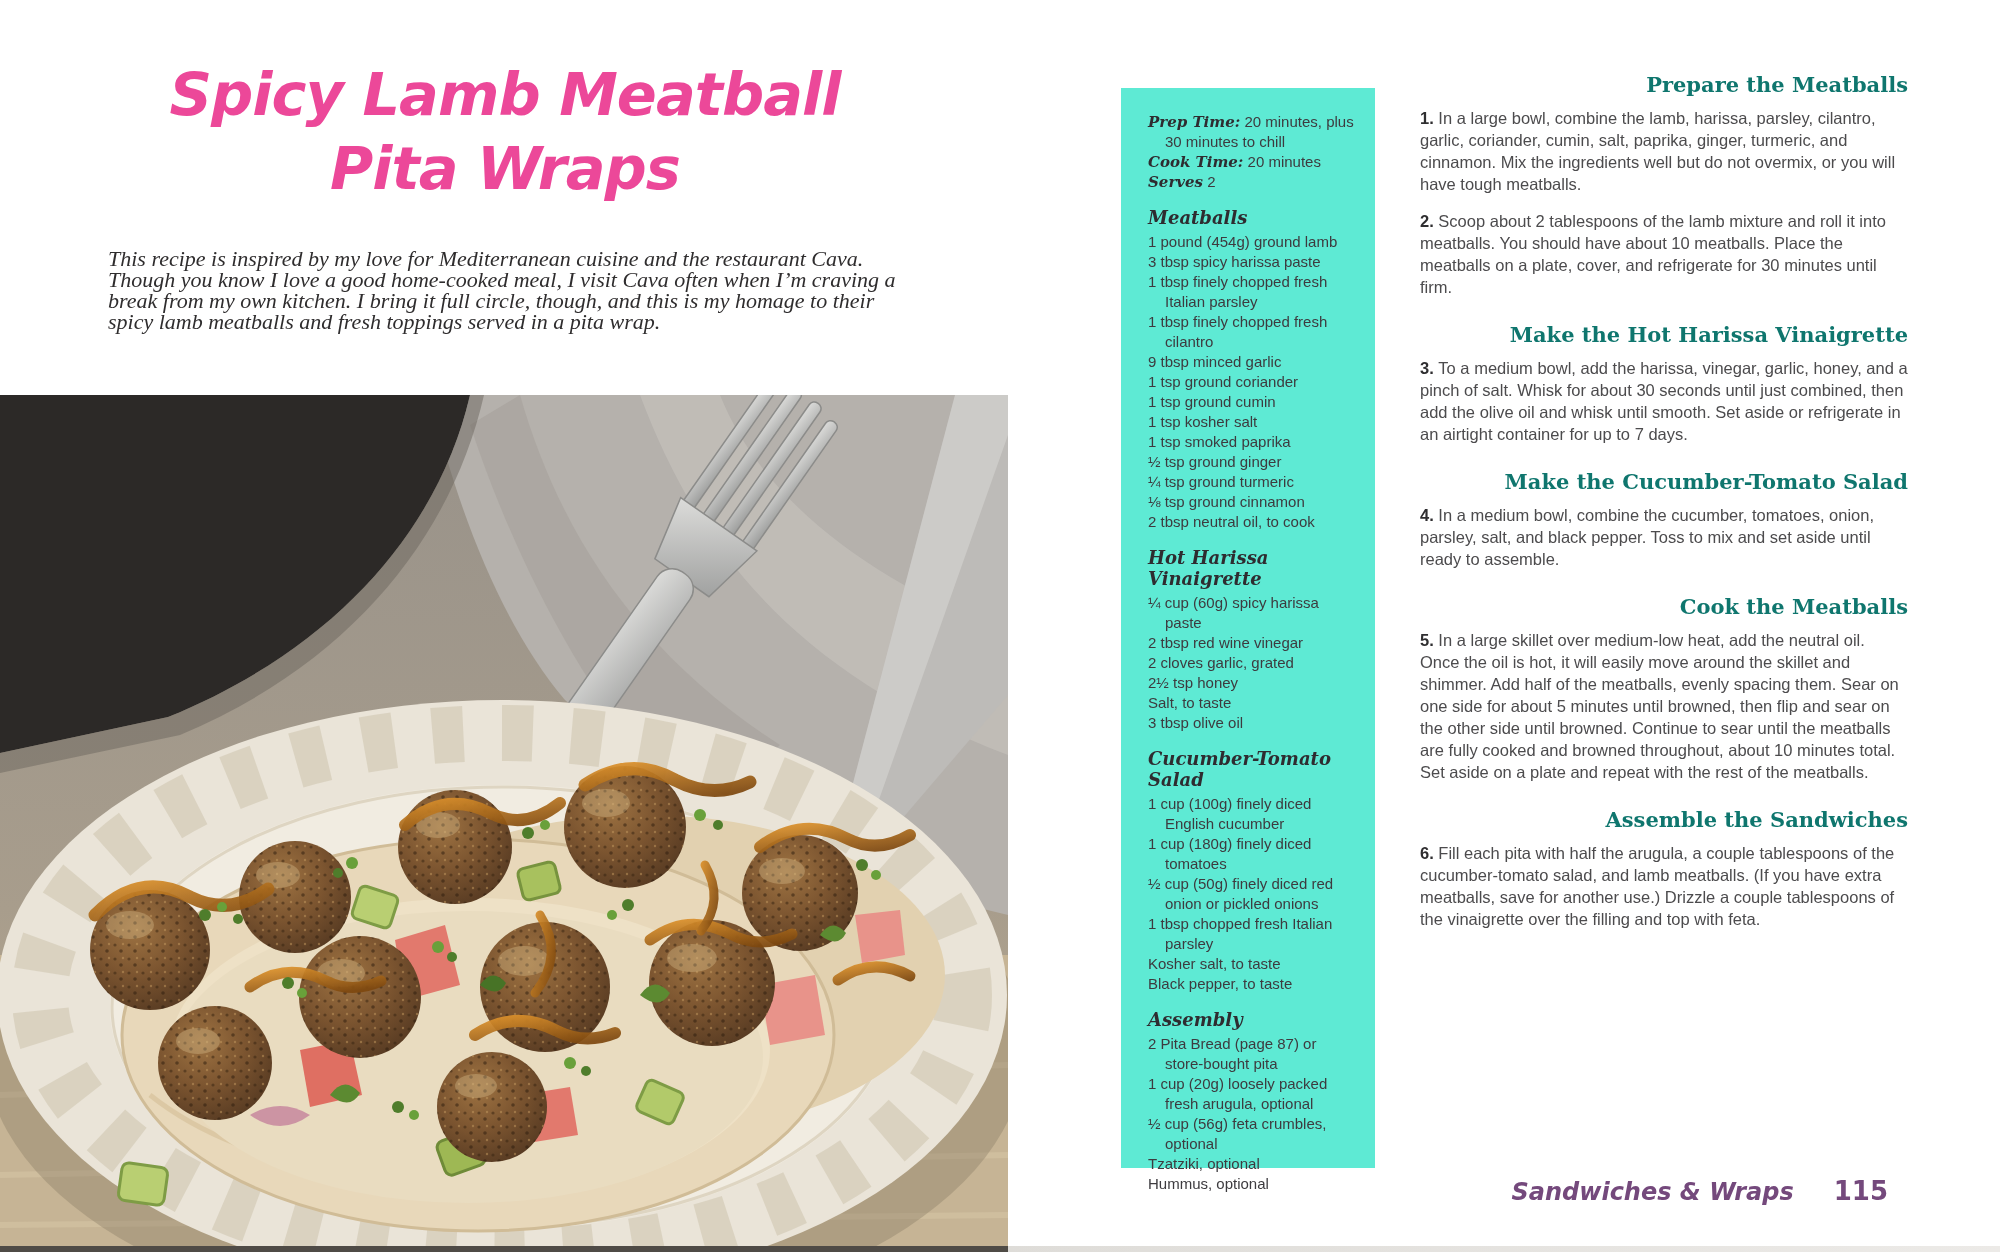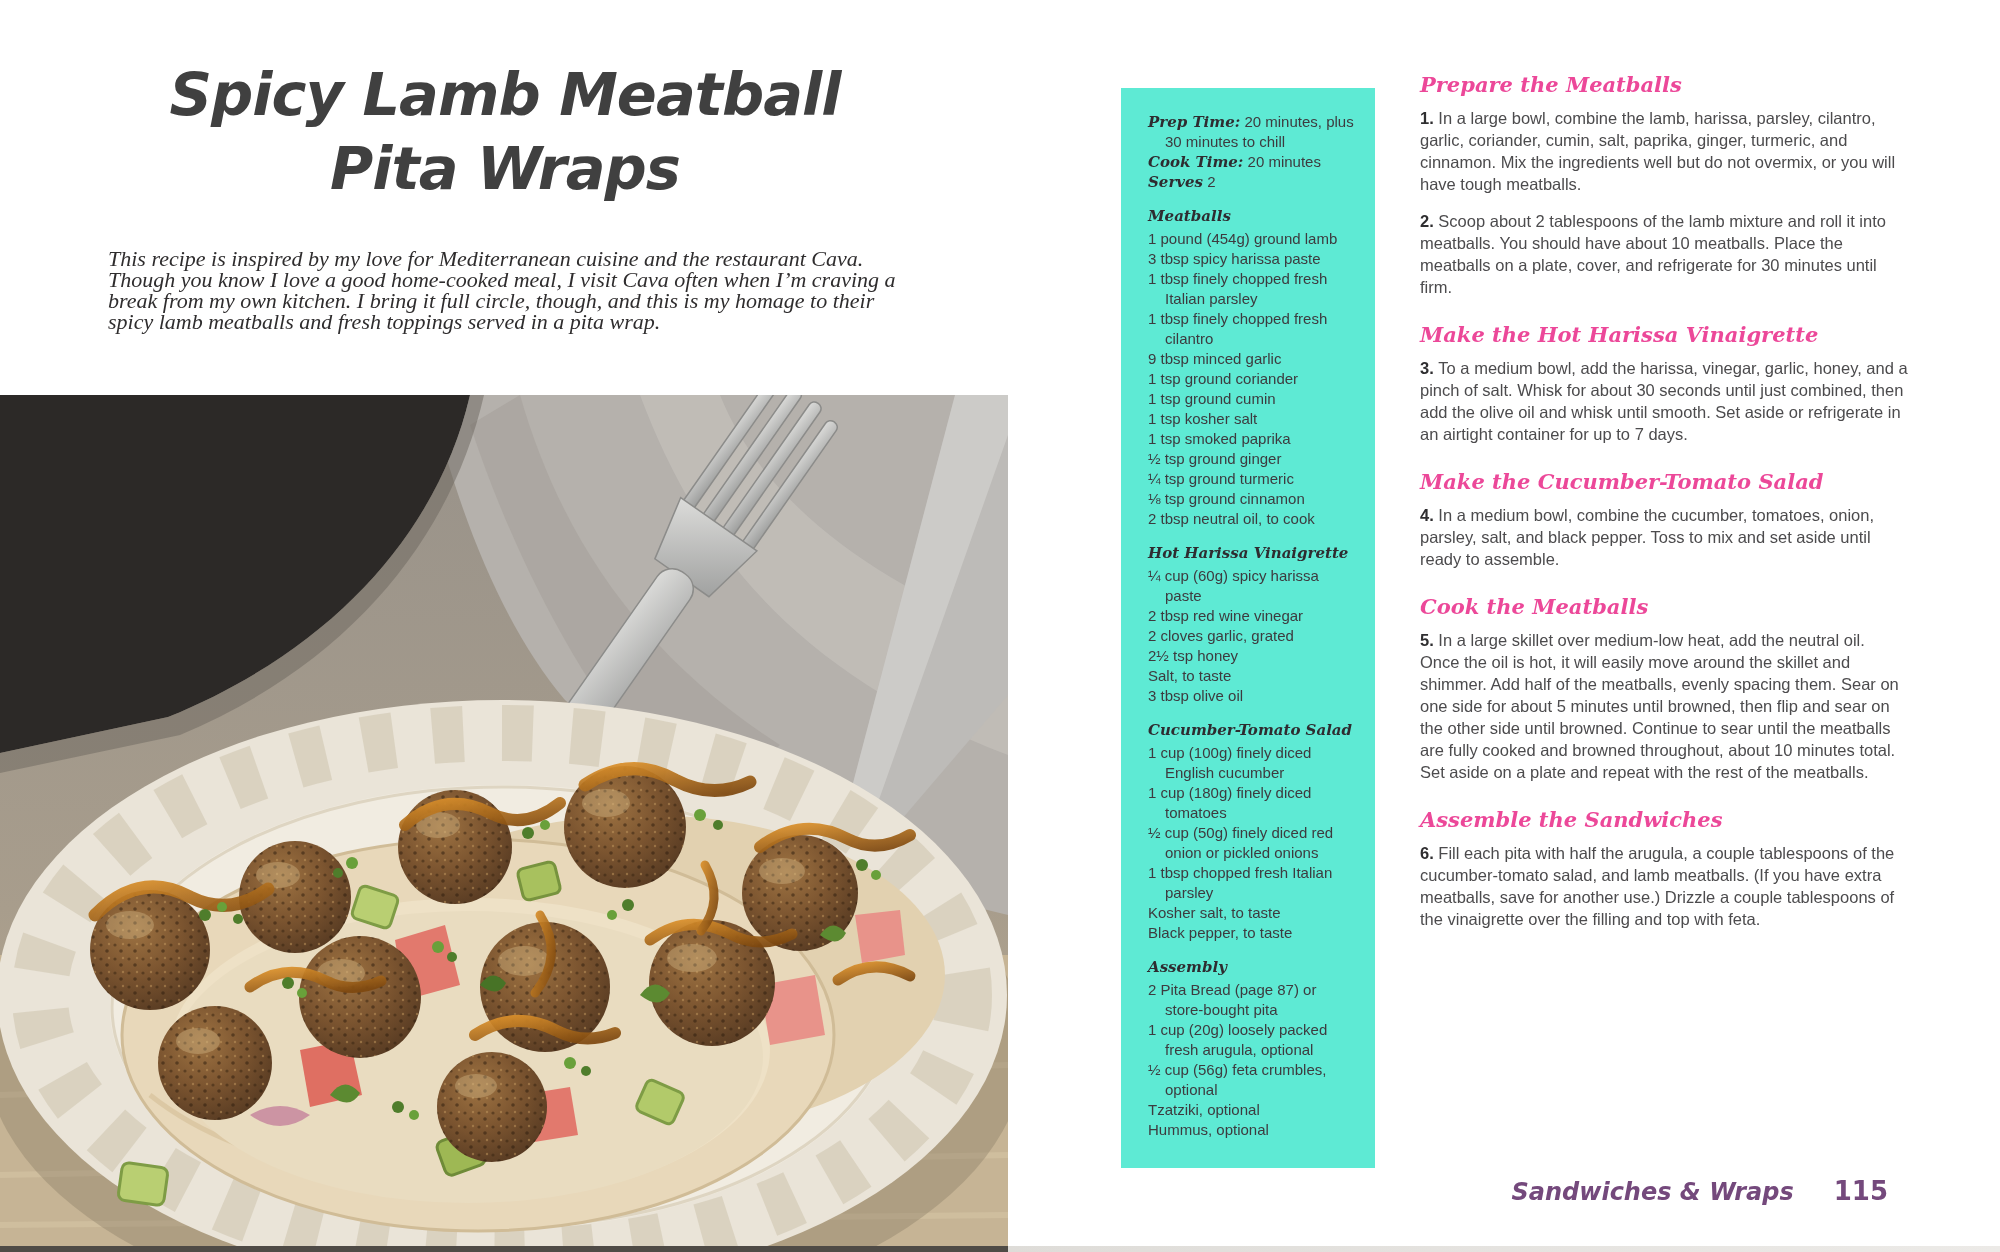--- a/index.html
+++ b/index.html
@@ -3,21 +3,21 @@
 <meta charset="utf-8">
 <style>
   html,body{margin:0;padding:0;}
   body{
     width:2000px;height:1252px;position:relative;background:#ffffff;
     font-family:"Liberation Sans",sans-serif;overflow:hidden;
   }
   .recipe-title{
     position:absolute;left:100px;top:58px;width:810px;text-align:center;
     font-family:"DejaVu Sans",sans-serif;font-weight:bold;font-style:italic;
-    color:#404040;font-size:59px;line-height:74px;letter-spacing:-1px;margin:0;
+    color:#ec4899;font-size:59px;line-height:74px;letter-spacing:-1px;margin:0;
   }
   .recipe-title span{display:block;}
   .intro{
     position:absolute;left:108px;top:248px;width:800px;
     font-family:"Liberation Serif",serif;font-style:italic;
     font-size:22px;line-height:21px;color:#2F2D2E;margin:0;
   }
   .photo{
     position:absolute;left:0;top:395px;width:1008px;height:857px;overflow:hidden;
     background:#9a948c;
@@ -25,27 +25,27 @@
   .photo svg{display:block;}
   .sidebar{
     position:absolute;left:1121px;top:88px;width:254px;height:1080px;
     background:#5eead4;box-sizing:border-box;padding:24px 18px 0 27px;
     color:#3D3B3F;
   }
   .meta-row{margin:0;font-size:15px;line-height:20px;padding-left:17px;text-indent:-17px;}
   .meta-label{font-family:"DejaVu Serif",serif;font-weight:bold;font-style:italic;color:#2E2C30;}
   .group-heading{
     font-family:"DejaVu Serif",serif;font-weight:bold;font-style:italic;
-    font-size:15px;color:#2E2C30;margin:15px 0 4px;
+    font-size:18px;color:#2E2C30;margin:15px 0 4px;
   }
   .ing{margin:0;font-size:15px;line-height:20px;padding-left:17px;text-indent:-17px;}
   .instructions{position:absolute;left:1420px;top:72px;width:488px;color:#4C4B4D;}
   .inst-heading{
-    font-family:"DejaVu Serif",serif;font-weight:bold;font-style:italic;
-    font-size:21px;color:#ec4899;margin:24px 0 10px;
+    font-family:"DejaVu Serif",serif;font-weight:bold;
+    font-size:21px;color:#0f766e;margin:24px 0 10px;text-align:right;
   }
   .inst-heading:first-child{margin-top:0;}
   .step{font-size:16.5px;line-height:22px;margin:0 0 15px;}
   .step-num{font-weight:bold;color:#2F2E30;}
   .page-footer{
     position:absolute;left:1400px;top:1176px;width:488px;
     display:flex;justify-content:flex-end;align-items:baseline;gap:40px;
     color:#74497C;
   }
   .footer-section{font-family:"DejaVu Sans",sans-serif;font-weight:bold;font-style:italic;font-size:24px;}

